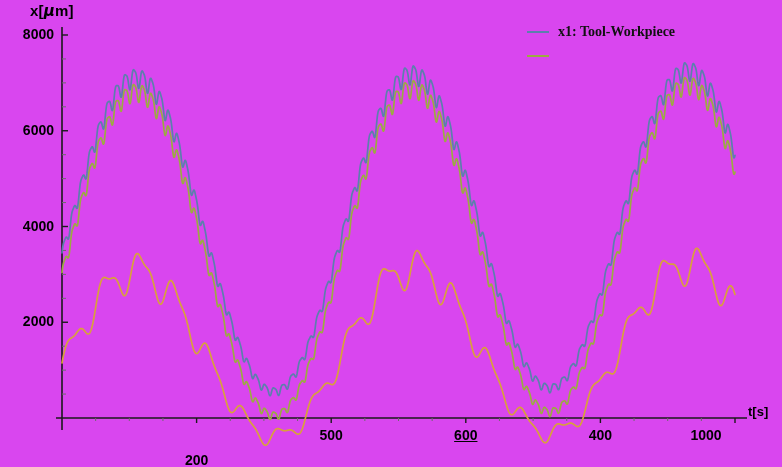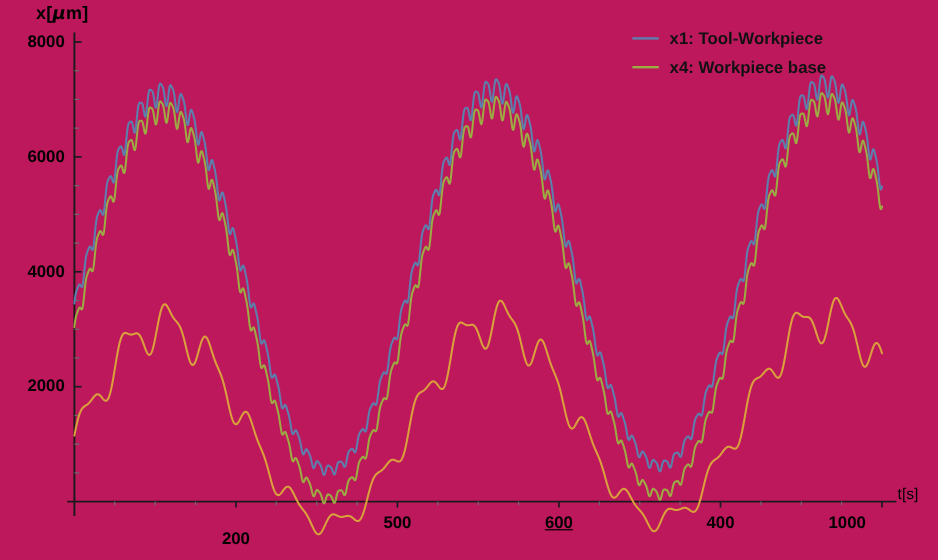--- a/index.html
+++ b/index.html
@@ -1,35 +1,35 @@
 <!DOCTYPE html>
 <html><head>
 <meta charset="utf-8">
 <style>
   html,body{margin:0;padding:0;background:#ffffff;}
   body{width:782px;height:467px;overflow:hidden;
        font-family:"Liberation Sans","DejaVu Sans",sans-serif;}
-  #root{position:relative;width:782px;height:467px;background:#be185d;}
+  #root{position:relative;width:782px;height:467px;background:#d946ef;}
 
   .ylabel{position:absolute;left:30px;top:2px;font-size:15px;font-weight:bold;color:#000;
           letter-spacing:.2px;white-space:nowrap;}
   .ylabel .mu{font-family:"DejaVu Sans",sans-serif;font-style:italic;}
-  .xlabel{position:absolute;left:748px;top:404px;font-size:13px;font-weight:normal;color:#000;white-space:nowrap;}
+  .xlabel{position:absolute;left:748px;top:404px;font-size:13px;font-weight:bold;color:#000;white-space:nowrap;}
 
   .ytick-label{position:absolute;font-size:14px;font-weight:bold;color:#000;
                text-align:right;width:56px;white-space:nowrap;}
   .xtick-label{position:absolute;font-size:14px;font-weight:bold;color:#000;
                text-align:center;width:60px;white-space:nowrap;}
 
   #plot{position:absolute;left:0;top:0;width:782px;height:467px;}
 
   .legend{position:absolute;left:527px;top:20px;}
   .legend-row{display:flex;align-items:center;height:24px;}
   .legend-swatch{width:22px;height:0;border-top:2px solid #000;margin-right:9px;flex:0 0 auto;}
-  .legend-text{font-size:14px;font-weight:bold;color:#111;white-space:nowrap;}
+  .legend-text{font-size:14px;font-weight:bold;color:#111;white-space:nowrap;font-family:Liberation Serif, serif;}
 </style>
 </head>
 <body>
 
 <div id="root">
 
   <div class="ylabel">
     <span>x[<span class="mu">μ</span>m]</span>
   </div>
 
@@ -79,31 +79,30 @@
       <path d="M62.00 252.83 L62.28 250.40 L62.56 248.25 L62.84 246.44 L63.12 244.95 L63.40 243.74 L63.68 242.76 L63.96 241.93 L64.24 241.18 L64.52 240.45 L64.80 239.73 L65.08 239.02 L65.36 238.34 L65.65 237.75 L65.93 237.30 L66.21 237.06 L66.49 237.04 L66.77 237.25 L67.05 237.65 L67.33 238.16 L67.61 238.66 L67.89 239.04 L68.17 239.15 L68.45 238.88 L68.73 238.13 L69.01 236.86 L69.29 235.08 L69.57 232.83 L69.85 230.24 L70.13 227.42 L70.41 224.53 L70.69 221.73 L70.97 219.13 L71.25 216.83 L71.53 214.88 L71.81 213.29 L72.09 212.01 L72.38 211.00 L72.66 210.16 L72.94 209.42 L73.22 208.73 L73.50 208.04 L73.78 207.35 L74.06 206.70 L74.34 206.13 L74.62 205.71 L74.90 205.49 L75.18 205.51 L75.46 205.79 L75.74 206.28 L76.02 206.90 L76.30 207.55 L76.58 208.09 L76.86 208.38 L77.14 208.28 L77.42 207.68 L77.70 206.53 L77.98 204.83 L78.26 202.61 L78.54 200.00 L78.83 197.12 L79.11 194.13 L79.39 191.20 L79.67 188.47 L79.95 186.05 L80.23 183.99 L80.51 182.33 L80.79 181.01 L81.07 179.99 L81.35 179.18 L81.63 178.49 L81.91 177.86 L82.19 177.24 L82.47 176.63 L82.75 176.04 L83.03 175.53 L83.31 175.17 L83.59 175.01 L83.87 175.10 L84.15 175.47 L84.43 176.07 L84.71 176.85 L84.99 177.67 L85.27 178.41 L85.56 178.91 L85.84 179.02 L86.12 178.62 L86.40 177.65 L86.68 176.08 L86.96 173.95 L87.24 171.37 L87.52 168.48 L87.80 165.45 L88.08 162.44 L88.36 159.62 L88.64 157.11 L88.92 154.99 L89.20 153.28 L89.48 151.95 L89.76 150.96 L90.04 150.20 L90.32 149.60 L90.60 149.06 L90.88 148.55 L91.16 148.04 L91.44 147.56 L91.72 147.14 L92.00 146.87 L92.28 146.80 L92.57 146.99 L92.85 147.47 L93.13 148.21 L93.41 149.15 L93.69 150.18 L93.97 151.14 L94.25 151.88 L94.53 152.24 L94.81 152.08 L95.09 151.33 L95.37 149.95 L95.65 147.97 L95.93 145.49 L96.21 142.64 L96.49 139.62 L96.77 136.59 L97.05 133.72 L97.33 131.17 L97.61 129.00 L97.89 127.28 L98.17 125.97 L98.45 125.02 L98.73 124.35 L99.02 123.85 L99.30 123.45 L99.58 123.07 L99.86 122.71 L100.14 122.35 L100.42 122.06 L100.70 121.91 L100.98 121.95 L101.26 122.27 L101.54 122.88 L101.82 123.77 L102.10 124.89 L102.38 126.12 L102.66 127.33 L102.94 128.33 L103.22 128.96 L103.50 129.09 L103.78 128.60 L104.06 127.45 L104.34 125.67 L104.62 123.35 L104.90 120.61 L105.18 117.65 L105.46 114.64 L105.75 111.78 L106.03 109.22 L106.31 107.05 L106.59 105.34 L106.87 104.07 L107.15 103.20 L107.43 102.63 L107.71 102.26 L107.99 102.01 L108.27 101.80 L108.55 101.60 L108.83 101.41 L109.11 101.27 L109.39 101.25 L109.67 101.44 L109.95 101.89 L110.23 102.64 L110.51 103.70 L110.79 105.00 L111.07 106.45 L111.35 107.90 L111.63 109.17 L111.91 110.10 L112.19 110.53 L112.47 110.33 L112.76 109.47 L113.04 107.93 L113.32 105.81 L113.60 103.24 L113.88 100.39 L114.16 97.47 L114.44 94.66 L114.72 92.13 L115.00 90.00 L115.28 88.33 L115.56 87.12 L115.84 86.34 L116.12 85.89 L116.40 85.67 L116.68 85.58 L116.96 85.56 L117.24 85.54 L117.52 85.53 L117.80 85.57 L118.08 85.71 L118.36 86.05 L118.64 86.64 L118.92 87.55 L119.21 88.76 L119.49 90.25 L119.77 91.91 L120.05 93.60 L120.33 95.15 L120.61 96.38 L120.89 97.12 L121.17 97.24 L121.45 96.69 L121.73 95.44 L122.01 93.57 L122.29 91.21 L122.57 88.54 L122.85 85.74 L123.13 83.03 L123.41 80.57 L123.69 78.50 L123.97 76.90 L124.25 75.78 L124.53 75.09 L124.81 74.77 L125.09 74.71 L125.37 74.80 L125.65 74.97 L125.94 75.15 L126.22 75.34 L126.50 75.56 L126.78 75.88 L127.06 76.38 L127.34 77.12 L127.62 78.18 L127.90 79.55 L128.18 81.21 L128.46 83.07 L128.74 84.99 L129.02 86.80 L129.30 88.32 L129.58 89.38 L129.86 89.83 L130.14 89.60 L130.42 88.67 L130.70 87.10 L130.98 84.99 L131.26 82.53 L131.54 79.91 L131.82 77.34 L132.10 74.99 L132.38 73.02 L132.66 71.50 L132.95 70.47 L133.23 69.90 L133.51 69.72 L133.79 69.82 L134.07 70.09 L134.35 70.45 L134.63 70.83 L134.91 71.22 L135.19 71.64 L135.47 72.14 L135.75 72.80 L136.03 73.69 L136.31 74.89 L136.59 76.41 L136.87 78.23 L137.15 80.26 L137.43 82.39 L137.71 84.44 L137.99 86.24 L138.27 87.60 L138.55 88.38 L138.83 88.49 L139.11 87.90 L139.40 86.64 L139.68 84.82 L139.96 82.61 L140.24 80.21 L140.52 77.81 L140.80 75.60 L141.08 73.75 L141.36 72.34 L141.64 71.42 L141.92 70.97 L142.20 70.92 L142.48 71.17 L142.76 71.62 L143.04 72.17 L143.32 72.75 L143.60 73.34 L143.88 73.95 L144.16 74.63 L144.44 75.45 L144.72 76.49 L145.00 77.81 L145.28 79.46 L145.56 81.41 L145.84 83.59 L146.13 85.90 L146.41 88.16 L146.69 90.21 L146.97 91.85 L147.25 92.95 L147.53 93.39 L147.81 93.13 L148.09 92.21 L148.37 90.70 L148.65 88.77 L148.93 86.61 L149.21 84.42 L149.49 82.38 L149.77 80.67 L150.05 79.39 L150.33 78.58 L150.61 78.25 L150.89 78.32 L151.17 78.72 L151.45 79.33 L151.73 80.06 L152.01 80.83 L152.29 81.61 L152.57 82.40 L152.86 83.24 L153.14 84.21 L153.42 85.38 L153.70 86.82 L153.98 88.57 L154.26 90.63 L154.54 92.93 L154.82 95.38 L155.10 97.81 L155.38 100.07 L155.66 101.96 L155.94 103.35 L156.22 104.10 L156.50 104.18 L156.78 103.58 L157.06 102.40 L157.34 100.77 L157.62 98.88 L157.90 96.91 L158.18 95.07 L158.46 93.51 L158.74 92.36 L159.02 91.67 L159.30 91.44 L159.58 91.64 L159.87 92.16 L160.15 92.91 L160.43 93.80 L160.71 94.74 L160.99 95.69 L161.27 96.64 L161.55 97.64 L161.83 98.74 L162.11 100.02 L162.39 101.56 L162.67 103.39 L162.95 105.52 L163.23 107.90 L163.51 110.44 L163.79 113.01 L164.07 115.43 L164.35 117.54 L164.63 119.17 L164.91 120.21 L165.19 120.60 L165.47 120.33 L165.75 119.46 L166.03 118.14 L166.31 116.52 L166.60 114.79 L166.88 113.15 L167.16 111.76 L167.44 110.74 L167.72 110.16 L168.00 110.04 L168.28 110.33 L168.56 110.97 L168.84 111.84 L169.12 112.86 L169.40 113.94 L169.68 115.03 L169.96 116.13 L170.24 117.25 L170.52 118.47 L170.80 119.84 L171.08 121.44 L171.36 123.32 L171.64 125.48 L171.92 127.91 L172.20 130.51 L172.48 133.15 L172.76 135.69 L173.05 137.96 L173.33 139.80 L173.61 141.08 L173.89 141.75 L174.17 141.78 L174.45 141.22 L174.73 140.20 L175.01 138.85 L175.29 137.37 L175.57 135.93 L175.85 134.71 L176.13 133.82 L176.41 133.35 L176.69 133.31 L176.97 133.69 L177.25 134.40 L177.53 135.36 L177.81 136.48 L178.09 137.66 L178.37 138.87 L178.65 140.08 L178.93 141.31 L179.21 142.61 L179.49 144.04 L179.77 145.68 L180.06 147.57 L180.34 149.74 L180.62 152.16 L180.90 154.77 L181.18 157.45 L181.46 160.05 L181.74 162.42 L182.02 164.42 L182.30 165.90 L182.58 166.81 L182.86 167.10 L183.14 166.83 L183.42 166.08 L183.70 165.00 L183.98 163.75 L184.26 162.52 L184.54 161.46 L184.82 160.69 L185.10 160.31 L185.38 160.34 L185.66 160.77 L185.94 161.53 L186.22 162.55 L186.50 163.73 L186.79 164.99 L187.07 166.28 L187.35 167.56 L187.63 168.86 L187.91 170.21 L188.19 171.68 L188.47 173.32 L188.75 175.20 L189.03 177.33 L189.31 179.71 L189.59 182.28 L189.87 184.93 L190.15 187.55 L190.43 189.97 L190.71 192.06 L190.99 193.70 L191.27 194.79 L191.55 195.31 L191.83 195.29 L192.11 194.79 L192.39 193.95 L192.67 192.92 L192.95 191.87 L193.24 190.96 L193.52 190.30 L193.80 190.00 L194.08 190.07 L194.36 190.53 L194.64 191.31 L194.92 192.35 L195.20 193.55 L195.48 194.85 L195.76 196.17 L196.04 197.50 L196.32 198.83 L196.60 200.20 L196.88 201.66 L197.16 203.28 L197.44 205.10 L197.72 207.17 L198.00 209.46 L198.28 211.95 L198.56 214.53 L198.84 217.10 L199.12 219.52 L199.40 221.66 L199.68 223.38 L199.97 224.61 L200.25 225.31 L200.53 225.49 L200.81 225.20 L201.09 224.58 L201.37 223.74 L201.65 222.85 L201.93 222.06 L202.21 221.50 L202.49 221.24 L202.77 221.34 L203.05 221.79 L203.33 222.56 L203.61 223.58 L203.89 224.77 L204.17 226.06 L204.45 227.38 L204.73 228.71 L205.01 230.03 L205.29 231.38 L205.57 232.81 L205.85 234.37 L206.13 236.11 L206.41 238.06 L206.69 240.24 L206.98 242.60 L207.26 245.07 L207.54 247.55 L207.82 249.92 L208.10 252.04 L208.38 253.80 L208.66 255.11 L208.94 255.93 L209.22 256.26 L209.50 256.14 L209.78 255.69 L210.06 255.01 L210.34 254.26 L210.62 253.56 L210.90 253.06 L211.18 252.82 L211.46 252.91 L211.74 253.33 L212.02 254.06 L212.30 255.02 L212.58 256.16 L212.86 257.40 L213.14 258.68 L213.43 259.96 L213.71 261.25 L213.99 262.54 L214.27 263.90 L214.55 265.36 L214.83 266.99 L215.11 268.81 L215.39 270.83 L215.67 273.03 L215.95 275.34 L216.23 277.69 L216.51 279.95 L216.79 282.00 L217.07 283.74 L217.35 285.08 L217.63 285.97 L217.91 286.40 L218.19 286.41 L218.47 286.08 L218.75 285.52 L219.03 284.86 L219.31 284.23 L219.59 283.76 L219.87 283.51 L220.16 283.56 L220.44 283.92 L220.72 284.56 L221.00 285.44 L221.28 286.49 L221.56 287.64 L221.84 288.84 L222.12 290.04 L222.40 291.24 L222.68 292.45 L222.96 293.70 L223.24 295.05 L223.52 296.52 L223.80 298.18 L224.08 300.01 L224.36 302.02 L224.64 304.15 L224.92 306.32 L225.20 308.43 L225.48 310.38 L225.76 312.05 L226.04 313.37 L226.32 314.27 L226.60 314.75 L226.88 314.83 L227.17 314.58 L227.45 314.09 L227.73 313.48 L228.01 312.88 L228.29 312.40 L228.57 312.12 L228.85 312.10 L229.13 312.36 L229.41 312.88 L229.69 313.64 L229.97 314.56 L230.25 315.59 L230.53 316.67 L230.81 317.76 L231.09 318.85 L231.37 319.93 L231.65 321.05 L231.93 322.24 L232.21 323.55 L232.49 325.01 L232.77 326.64 L233.05 328.43 L233.33 330.35 L233.62 332.31 L233.90 334.25 L234.18 336.05 L234.46 337.61 L234.74 338.86 L235.02 339.73 L235.30 340.21 L235.58 340.30 L235.86 340.08 L236.14 339.62 L236.42 339.02 L236.70 338.41 L236.98 337.88 L237.26 337.52 L237.54 337.40 L237.82 337.53 L238.10 337.91 L238.38 338.51 L238.66 339.28 L238.94 340.15 L239.22 341.08 L239.50 342.03 L239.78 342.97 L240.06 343.91 L240.34 344.86 L240.63 345.88 L240.91 346.99 L241.19 348.25 L241.47 349.65 L241.75 351.21 L242.03 352.89 L242.31 354.63 L242.59 356.36 L242.87 357.98 L243.15 359.41 L243.43 360.55 L243.71 361.35 L243.99 361.78 L244.27 361.85 L244.55 361.61 L244.83 361.12 L245.11 360.49 L245.39 359.82 L245.67 359.21 L245.95 358.74 L246.23 358.48 L246.51 358.46 L246.79 358.67 L247.08 359.08 L247.36 359.67 L247.64 360.36 L247.92 361.12 L248.20 361.89 L248.48 362.66 L248.76 363.42 L249.04 364.20 L249.32 365.02 L249.60 365.93 L249.88 366.96 L250.16 368.13 L250.44 369.44 L250.72 370.88 L251.00 372.39 L251.28 373.90 L251.56 375.32 L251.84 376.58 L252.12 377.59 L252.40 378.28 L252.68 378.63 L252.96 378.63 L253.24 378.33 L253.52 377.78 L253.80 377.07 L254.09 376.31 L254.37 375.57 L254.65 374.96 L254.93 374.53 L255.21 374.32 L255.49 374.33 L255.77 374.55 L256.05 374.93 L256.33 375.42 L256.61 375.98 L256.89 376.56 L257.17 377.14 L257.45 377.71 L257.73 378.29 L258.01 378.91 L258.29 379.60 L258.57 380.39 L258.85 381.32 L259.13 382.39 L259.41 383.58 L259.69 384.85 L259.97 386.14 L260.25 387.37 L260.53 388.45 L260.82 389.30 L261.10 389.87 L261.38 390.10 L261.66 390.01 L261.94 389.61 L262.22 388.96 L262.50 388.14 L262.78 387.23 L263.06 386.35 L263.34 385.56 L263.62 384.93 L263.90 384.51 L264.18 384.30 L264.46 384.29 L264.74 384.45 L265.02 384.73 L265.30 385.08 L265.58 385.46 L265.86 385.84 L266.14 386.21 L266.42 386.59 L266.70 386.99 L266.98 387.46 L267.26 388.02 L267.55 388.71 L267.83 389.54 L268.11 390.49 L268.39 391.53 L268.67 392.60 L268.95 393.63 L269.23 394.53 L269.51 395.22 L269.79 395.65 L270.07 395.76 L270.35 395.55 L270.63 395.02 L270.91 394.24 L271.19 393.27 L271.47 392.20 L271.75 391.13 L272.03 390.13 L272.31 389.28 L272.59 388.63 L272.87 388.18 L273.15 387.94 L273.43 387.87 L273.71 387.92 L274.00 388.06 L274.28 388.23 L274.56 388.41 L274.84 388.58 L275.12 388.75 L275.40 388.94 L275.68 389.19 L275.96 389.52 L276.24 389.98 L276.52 390.58 L276.80 391.30 L277.08 392.12 L277.36 392.99 L277.64 393.83 L277.92 394.57 L278.20 395.11 L278.48 395.40 L278.76 395.38 L279.04 395.03 L279.32 394.37 L279.60 393.43 L279.88 392.29 L280.16 391.03 L280.44 389.74 L280.73 388.52 L281.01 387.43 L281.29 386.52 L281.57 385.83 L281.85 385.34 L282.13 385.04 L282.41 384.87 L282.69 384.79 L282.97 384.76 L283.25 384.74 L283.53 384.71 L283.81 384.68 L284.09 384.67 L284.37 384.70 L284.65 384.83 L284.93 385.07 L285.21 385.45 L285.49 385.96 L285.77 386.59 L286.05 387.28 L286.33 387.95 L286.61 388.54 L286.89 388.95 L287.17 389.11 L287.46 388.97 L287.74 388.49 L288.02 387.68 L288.30 386.58 L288.58 385.25 L288.86 383.78 L289.14 382.27 L289.42 380.80 L289.70 379.45 L289.98 378.29 L290.26 377.34 L290.54 376.61 L290.82 376.07 L291.10 375.68 L291.38 375.40 L291.66 375.17 L291.94 374.96 L292.22 374.75 L292.50 374.53 L292.78 374.33 L293.06 374.17 L293.34 374.10 L293.62 374.14 L293.90 374.33 L294.18 374.66 L294.47 375.12 L294.75 375.65 L295.03 376.20 L295.31 376.67 L295.59 376.97 L295.87 377.03 L296.15 376.77 L296.43 376.18 L296.71 375.23 L296.99 373.97 L297.27 372.45 L297.55 370.77 L297.83 369.02 L298.11 367.29 L298.39 365.68 L298.67 364.26 L298.95 363.05 L299.23 362.07 L299.51 361.30 L299.79 360.71 L300.07 360.24 L300.35 359.83 L300.63 359.45 L300.91 359.08 L301.20 358.70 L301.48 358.33 L301.76 358.00 L302.04 357.75 L302.32 357.62 L302.60 357.64 L302.88 357.82 L303.16 358.14 L303.44 358.56 L303.72 359.00 L304.00 359.38 L304.28 359.61 L304.56 359.60 L304.84 359.27 L305.12 358.58 L305.40 357.51 L305.68 356.10 L305.96 354.41 L306.24 352.52 L306.52 350.53 L306.80 348.55 L307.08 346.67 L307.36 344.98 L307.64 343.52 L307.93 342.31 L308.21 341.33 L308.49 340.54 L308.77 339.89 L309.05 339.33 L309.33 338.81 L309.61 338.30 L309.89 337.78 L310.17 337.27 L310.45 336.80 L310.73 336.40 L311.01 336.13 L311.29 336.02 L311.57 336.08 L311.85 336.29 L312.13 336.63 L312.41 337.01 L312.69 337.35 L312.97 337.54 L313.25 337.50 L313.53 337.13 L313.81 336.37 L314.09 335.22 L314.38 333.69 L314.66 331.84 L314.94 329.75 L315.22 327.53 L315.50 325.31 L315.78 323.18 L316.06 321.23 L316.34 319.53 L316.62 318.09 L316.90 316.91 L317.18 315.95 L317.46 315.16 L317.74 314.47 L318.02 313.84 L318.30 313.22 L318.58 312.59 L318.86 311.97 L319.14 311.39 L319.42 310.88 L319.70 310.50 L319.98 310.29 L320.26 310.26 L320.54 310.41 L320.82 310.70 L321.11 311.06 L321.39 311.40 L321.67 311.60 L321.95 311.57 L322.23 311.20 L322.51 310.43 L322.79 309.23 L323.07 307.61 L323.35 305.63 L323.63 303.37 L323.91 300.95 L324.19 298.50 L324.47 296.13 L324.75 293.95 L325.03 292.02 L325.31 290.37 L325.59 289.01 L325.87 287.91 L326.15 286.99 L326.43 286.21 L326.71 285.49 L326.99 284.80 L327.27 284.11 L327.55 283.42 L327.84 282.76 L328.12 282.18 L328.40 281.72 L328.68 281.44 L328.96 281.36 L329.24 281.48 L329.52 281.77 L329.80 282.15 L330.08 282.53 L330.36 282.79 L330.64 282.81 L330.92 282.49 L331.20 281.75 L331.48 280.55 L331.76 278.89 L332.04 276.82 L332.32 274.43 L332.60 271.84 L332.88 269.19 L333.16 266.61 L333.44 264.21 L333.72 262.07 L334.00 260.24 L334.28 258.73 L334.56 257.49 L334.85 256.49 L335.13 255.64 L335.41 254.88 L335.69 254.15 L335.97 253.43 L336.25 252.71 L336.53 252.02 L336.81 251.40 L337.09 250.91 L337.37 250.60 L337.65 250.50 L337.93 250.63 L338.21 250.94 L338.49 251.38 L338.77 251.84 L339.05 252.20 L339.33 252.33 L339.61 252.12 L339.89 251.46 L340.17 250.30 L340.45 248.65 L340.73 246.54 L341.01 244.06 L341.29 241.34 L341.58 238.53 L341.86 235.77 L342.14 233.18 L342.42 230.86 L342.70 228.88 L342.98 227.23 L343.26 225.91 L343.54 224.84 L343.82 223.96 L344.10 223.19 L344.38 222.47 L344.66 221.76 L344.94 221.05 L345.22 220.36 L345.50 219.74 L345.78 219.25 L346.06 218.95 L346.34 218.87 L346.62 219.03 L346.90 219.41 L347.18 219.95 L347.46 220.53 L347.74 221.03 L348.02 221.31 L348.31 221.24 L348.59 220.71 L348.87 219.66 L349.15 218.06 L349.43 215.97 L349.71 213.46 L349.99 210.66 L350.27 207.73 L350.55 204.83 L350.83 202.09 L351.11 199.62 L351.39 197.51 L351.67 195.77 L351.95 194.37 L352.23 193.27 L352.51 192.39 L352.79 191.65 L353.07 190.97 L353.35 190.31 L353.63 189.65 L353.91 189.01 L354.19 188.43 L354.47 187.98 L354.75 187.71 L355.04 187.69 L355.32 187.92 L355.60 188.40 L355.88 189.05 L356.16 189.78 L356.44 190.46 L356.72 190.93 L357.00 191.05 L357.28 190.71 L357.56 189.81 L357.84 188.34 L358.12 186.31 L358.40 183.82 L358.68 181.00 L358.96 178.01 L359.24 175.00 L359.52 172.15 L359.80 169.58 L360.08 167.37 L360.36 165.56 L360.64 164.13 L360.92 163.03 L361.20 162.18 L361.49 161.49 L361.77 160.89 L362.05 160.31 L362.33 159.74 L362.61 159.19 L362.89 158.69 L363.17 158.31 L363.45 158.12 L363.73 158.17 L364.01 158.50 L364.29 159.10 L364.57 159.90 L364.85 160.81 L365.13 161.68 L365.41 162.38 L365.69 162.73 L365.97 162.61 L366.25 161.92 L366.53 160.62 L366.81 158.72 L367.09 156.31 L367.37 153.52 L367.65 150.52 L367.93 147.47 L368.22 144.55 L368.50 141.91 L368.78 139.64 L369.06 137.79 L369.34 136.35 L369.62 135.27 L369.90 134.48 L370.18 133.88 L370.46 133.39 L370.74 132.94 L371.02 132.49 L371.30 132.05 L371.58 131.66 L371.86 131.39 L372.14 131.30 L372.42 131.46 L372.70 131.91 L372.98 132.64 L373.26 133.60 L373.54 134.71 L373.82 135.81 L374.10 136.75 L374.38 137.37 L374.66 137.51 L374.94 137.07 L375.23 135.99 L375.51 134.27 L375.79 132.00 L376.07 129.31 L376.35 126.34 L376.63 123.30 L376.91 120.37 L377.19 117.70 L377.47 115.40 L377.75 113.54 L378.03 112.12 L378.31 111.10 L378.59 110.39 L378.87 109.90 L379.15 109.54 L379.43 109.24 L379.71 108.94 L379.99 108.65 L380.27 108.41 L380.55 108.26 L380.83 108.30 L381.11 108.59 L381.39 109.17 L381.68 110.05 L381.96 111.19 L382.24 112.50 L382.52 113.84 L382.80 115.04 L383.08 115.94 L383.36 116.37 L383.64 116.21 L383.92 115.40 L384.20 113.92 L384.48 111.84 L384.76 109.29 L385.04 106.43 L385.32 103.45 L385.60 100.55 L385.88 97.90 L386.16 95.61 L386.44 93.77 L386.72 92.39 L387.00 91.44 L387.28 90.84 L387.56 90.48 L387.84 90.28 L388.12 90.14 L388.40 90.02 L388.69 89.90 L388.97 89.82 L389.25 89.84 L389.53 90.02 L389.81 90.45 L390.09 91.17 L390.37 92.21 L390.65 93.53 L390.93 95.04 L391.21 96.62 L391.49 98.09 L391.77 99.28 L392.05 100.01 L392.33 100.17 L392.61 99.65 L392.89 98.45 L393.17 96.61 L393.45 94.26 L393.73 91.56 L394.01 88.70 L394.29 85.87 L394.57 83.27 L394.85 81.04 L395.13 79.25 L395.42 77.93 L395.70 77.07 L395.98 76.58 L396.26 76.37 L396.54 76.33 L396.82 76.38 L397.10 76.45 L397.38 76.53 L397.66 76.63 L397.94 76.82 L398.22 77.16 L398.50 77.74 L398.78 78.62 L399.06 79.81 L399.34 81.30 L399.62 83.01 L399.90 84.81 L400.18 86.54 L400.46 88.02 L400.74 89.07 L401.02 89.55 L401.30 89.35 L401.58 88.46 L401.87 86.91 L402.15 84.80 L402.43 82.30 L402.71 79.60 L402.99 76.91 L403.27 74.41 L403.55 72.25 L403.83 70.54 L404.11 69.31 L404.39 68.55 L404.67 68.18 L404.95 68.12 L405.23 68.26 L405.51 68.50 L405.79 68.77 L406.07 69.05 L406.35 69.35 L406.63 69.71 L406.91 70.22 L407.19 70.96 L407.47 71.98 L407.75 73.32 L408.03 74.97 L408.31 76.86 L408.60 78.88 L408.88 80.85 L409.16 82.60 L409.44 83.96 L409.72 84.76 L410.00 84.90 L410.28 84.34 L410.56 83.10 L410.84 81.28 L411.12 79.03 L411.40 76.53 L411.68 74.00 L411.96 71.64 L412.24 69.59 L412.52 67.98 L412.80 66.85 L413.08 66.20 L413.36 65.96 L413.64 66.05 L413.92 66.36 L414.20 66.79 L414.48 67.26 L414.76 67.74 L415.04 68.24 L415.32 68.79 L415.61 69.47 L415.89 70.35 L416.17 71.52 L416.45 73.00 L416.73 74.79 L417.01 76.84 L417.29 79.04 L417.57 81.23 L417.85 83.23 L418.13 84.88 L418.41 86.00 L418.69 86.47 L418.97 86.25 L419.25 85.34 L419.53 83.83 L419.81 81.85 L420.09 79.60 L420.37 77.27 L420.65 75.07 L420.93 73.16 L421.21 71.67 L421.49 70.65 L421.77 70.11 L422.06 70.00 L422.34 70.24 L422.62 70.71 L422.90 71.32 L423.18 71.99 L423.46 72.67 L423.74 73.35 L424.02 74.08 L424.30 74.92 L424.58 75.95 L424.86 77.24 L425.14 78.84 L425.42 80.75 L425.70 82.93 L425.98 85.28 L426.26 87.65 L426.54 89.88 L426.82 91.78 L427.10 93.20 L427.38 93.99 L427.66 94.10 L427.94 93.53 L428.22 92.34 L428.50 90.66 L428.79 88.68 L429.07 86.58 L429.35 84.57 L429.63 82.82 L429.91 81.46 L430.19 80.56 L430.47 80.13 L430.75 80.15 L431.03 80.51 L431.31 81.14 L431.59 81.91 L431.87 82.75 L432.15 83.61 L432.43 84.48 L432.71 85.37 L432.99 86.36 L433.27 87.52 L433.55 88.92 L433.83 90.61 L434.11 92.62 L434.39 94.89 L434.67 97.36 L434.95 99.87 L435.23 102.28 L435.52 104.40 L435.80 106.07 L436.08 107.16 L436.36 107.59 L436.64 107.35 L436.92 106.49 L437.20 105.12 L437.48 103.42 L437.76 101.57 L438.04 99.76 L438.32 98.19 L438.60 96.96 L438.88 96.18 L439.16 95.87 L439.44 95.99 L439.72 96.47 L440.00 97.22 L440.28 98.14 L440.56 99.14 L440.84 100.16 L441.12 101.18 L441.40 102.22 L441.68 103.34 L441.96 104.60 L442.24 106.09 L442.53 107.86 L442.81 109.92 L443.09 112.25 L443.37 114.79 L443.65 117.40 L443.93 119.94 L444.21 122.24 L444.49 124.13 L444.77 125.48 L445.05 126.20 L445.33 126.26 L445.61 125.72 L445.89 124.66 L446.17 123.24 L446.45 121.64 L446.73 120.06 L447.01 118.66 L447.29 117.58 L447.57 116.92 L447.85 116.70 L448.13 116.91 L448.41 117.49 L448.69 118.34 L448.97 119.37 L449.26 120.49 L449.54 121.64 L449.82 122.79 L450.10 123.96 L450.38 125.18 L450.66 126.53 L450.94 128.08 L451.22 129.88 L451.50 131.97 L451.78 134.33 L452.06 136.89 L452.34 139.55 L452.62 142.17 L452.90 144.59 L453.18 146.65 L453.46 148.21 L453.74 149.18 L454.02 149.53 L454.30 149.27 L454.58 148.51 L454.86 147.37 L455.14 146.03 L455.42 144.66 L455.70 143.43 L455.99 142.50 L456.27 141.94 L456.55 141.81 L456.83 142.09 L457.11 142.73 L457.39 143.66 L457.67 144.77 L457.95 145.98 L458.23 147.22 L458.51 148.47 L458.79 149.73 L459.07 151.03 L459.35 152.43 L459.63 154.01 L459.91 155.82 L460.19 157.90 L460.47 160.24 L460.75 162.78 L461.03 165.44 L461.31 168.09 L461.59 170.58 L461.87 172.75 L462.15 174.47 L462.44 175.65 L462.72 176.23 L463.00 176.24 L463.28 175.75 L463.56 174.87 L463.84 173.76 L464.12 172.60 L464.40 171.55 L464.68 170.74 L464.96 170.27 L465.24 170.20 L465.52 170.53 L465.80 171.22 L466.08 172.18 L466.36 173.33 L466.64 174.60 L466.92 175.90 L467.20 177.21 L467.48 178.52 L467.76 179.86 L468.04 181.29 L468.32 182.87 L468.60 184.66 L468.88 186.69 L469.16 188.96 L469.45 191.44 L469.73 194.06 L470.01 196.68 L470.29 199.18 L470.57 201.41 L470.85 203.24 L471.13 204.57 L471.41 205.35 L471.69 205.58 L471.97 205.32 L472.25 204.67 L472.53 203.78 L472.81 202.80 L473.09 201.90 L473.37 201.20 L473.65 200.81 L473.93 200.78 L474.21 201.13 L474.49 201.82 L474.77 202.79 L475.05 203.95 L475.33 205.22 L475.61 206.54 L475.89 207.88 L476.18 209.21 L476.46 210.56 L476.74 211.97 L477.02 213.52 L477.30 215.24 L477.58 217.19 L477.86 219.37 L478.14 221.75 L478.42 224.26 L478.70 226.81 L478.98 229.27 L479.26 231.50 L479.54 233.38 L479.82 234.81 L480.10 235.73 L480.38 236.13 L480.66 236.06 L480.94 235.61 L481.22 234.90 L481.50 234.09 L481.78 233.31 L482.06 232.70 L482.34 232.36 L482.63 232.35 L482.91 232.68 L483.19 233.35 L483.47 234.28 L483.75 235.41 L484.03 236.65 L484.31 237.95 L484.59 239.27 L484.87 240.57 L485.15 241.90 L485.43 243.27 L485.71 244.74 L485.99 246.38 L486.27 248.21 L486.55 250.25 L486.83 252.49 L487.11 254.87 L487.39 257.30 L487.67 259.66 L487.95 261.84 L488.23 263.72 L488.51 265.19 L488.79 266.19 L489.07 266.72 L489.36 266.79 L489.64 266.49 L489.92 265.93 L490.20 265.24 L490.48 264.55 L490.76 264.00 L491.04 263.68 L491.32 263.66 L491.60 263.96 L491.88 264.56 L492.16 265.42 L492.44 266.48 L492.72 267.66 L493.00 268.90 L493.28 270.15 L493.56 271.40 L493.84 272.65 L494.12 273.94 L494.40 275.32 L494.68 276.83 L494.96 278.51 L495.24 280.39 L495.52 282.46 L495.80 284.66 L496.09 286.93 L496.37 289.16 L496.65 291.24 L496.93 293.06 L497.21 294.52 L497.49 295.56 L497.77 296.15 L498.05 296.32 L498.33 296.12 L498.61 295.66 L498.89 295.05 L499.17 294.42 L499.45 293.89 L499.73 293.56 L500.01 293.50 L500.29 293.72 L500.57 294.23 L500.85 294.99 L501.13 295.94 L501.41 297.02 L501.69 298.15 L501.97 299.31 L502.25 300.46 L502.53 301.61 L502.81 302.79 L503.10 304.04 L503.38 305.40 L503.66 306.91 L503.94 308.60 L504.22 310.46 L504.50 312.46 L504.78 314.54 L505.06 316.60 L505.34 318.54 L505.62 320.25 L505.90 321.65 L506.18 322.67 L506.46 323.28 L506.74 323.49 L507.02 323.35 L507.30 322.94 L507.58 322.37 L507.86 321.76 L508.14 321.22 L508.42 320.84 L508.70 320.70 L508.98 320.82 L509.26 321.21 L509.55 321.83 L509.83 322.64 L510.11 323.57 L510.39 324.58 L510.67 325.60 L510.95 326.63 L511.23 327.65 L511.51 328.68 L511.79 329.77 L512.07 330.95 L512.35 332.27 L512.63 333.75 L512.91 335.39 L513.19 337.16 L513.47 339.02 L513.75 340.88 L514.03 342.65 L514.31 344.23 L514.59 345.53 L514.87 346.48 L515.15 347.06 L515.43 347.27 L515.71 347.13 L515.99 346.73 L516.28 346.15 L516.56 345.51 L516.84 344.92 L517.12 344.46 L517.40 344.20 L517.68 344.19 L517.96 344.42 L518.24 344.88 L518.52 345.52 L518.80 346.29 L519.08 347.13 L519.36 347.99 L519.64 348.86 L519.92 349.72 L520.20 350.59 L520.48 351.50 L520.76 352.48 L521.04 353.59 L521.32 354.84 L521.60 356.24 L521.88 357.78 L522.16 359.40 L522.44 361.04 L522.72 362.62 L523.01 364.03 L523.29 365.20 L523.57 366.06 L523.85 366.57 L524.13 366.72 L524.41 366.54 L524.69 366.10 L524.97 365.48 L525.25 364.77 L525.53 364.08 L525.81 363.51 L526.09 363.11 L526.37 362.92 L526.65 362.98 L526.93 363.24 L527.21 363.69 L527.49 364.27 L527.77 364.92 L528.05 365.60 L528.33 366.29 L528.61 366.96 L528.89 367.65 L529.17 368.36 L529.45 369.14 L529.73 370.02 L530.02 371.04 L530.30 372.19 L530.58 373.48 L530.86 374.87 L531.14 376.28 L531.42 377.65 L531.70 378.88 L531.98 379.90 L532.26 380.63 L532.54 381.04 L532.82 381.10 L533.10 380.85 L533.38 380.32 L533.66 379.61 L533.94 378.79 L534.22 377.98 L534.50 377.24 L534.78 376.67 L535.06 376.30 L535.34 376.14 L535.62 376.20 L535.90 376.43 L536.18 376.79 L536.46 377.24 L536.75 377.73 L537.03 378.22 L537.31 378.70 L537.59 379.18 L537.87 379.69 L538.15 380.25 L538.43 380.90 L538.71 381.68 L538.99 382.59 L539.27 383.64 L539.55 384.78 L539.83 385.97 L540.11 387.13 L540.39 388.17 L540.67 389.03 L540.95 389.62 L541.23 389.90 L541.51 389.86 L541.79 389.49 L542.07 388.85 L542.35 388.01 L542.63 387.05 L542.91 386.07 L543.19 385.16 L543.48 384.38 L543.76 383.79 L544.04 383.41 L544.32 383.23 L544.60 383.24 L544.88 383.38 L545.16 383.61 L545.44 383.89 L545.72 384.18 L546.00 384.46 L546.28 384.74 L546.56 385.03 L546.84 385.37 L547.12 385.80 L547.40 386.34 L547.68 387.02 L547.96 387.82 L548.24 388.74 L548.52 389.71 L548.80 390.67 L549.08 391.53 L549.36 392.23 L549.64 392.68 L549.92 392.83 L550.21 392.65 L550.49 392.16 L550.77 391.38 L551.05 390.38 L551.33 389.25 L551.61 388.08 L551.89 386.95 L552.17 385.94 L552.45 385.11 L552.73 384.49 L553.01 384.07 L553.29 383.84 L553.57 383.76 L553.85 383.78 L554.13 383.84 L554.41 383.93 L554.69 384.01 L554.97 384.08 L555.25 384.17 L555.53 384.30 L555.81 384.50 L556.09 384.82 L556.37 385.27 L556.65 385.86 L556.94 386.56 L557.22 387.33 L557.50 388.11 L557.78 388.81 L558.06 389.35 L558.34 389.67 L558.62 389.68 L558.90 389.38 L559.18 388.74 L559.46 387.81 L559.74 386.64 L560.02 385.32 L560.30 383.93 L560.58 382.57 L560.86 381.31 L561.14 380.23 L561.42 379.35 L561.70 378.69 L561.98 378.22 L562.26 377.91 L562.54 377.71 L562.82 377.58 L563.10 377.47 L563.38 377.35 L563.67 377.24 L563.95 377.13 L564.23 377.05 L564.51 377.05 L564.79 377.16 L565.07 377.40 L565.35 377.79 L565.63 378.30 L565.91 378.90 L566.19 379.52 L566.47 380.08 L566.75 380.50 L567.03 380.70 L567.31 380.60 L567.59 380.17 L567.87 379.40 L568.15 378.31 L568.43 376.96 L568.71 375.43 L568.99 373.81 L569.27 372.20 L569.55 370.69 L569.83 369.35 L570.12 368.21 L570.40 367.29 L570.68 366.59 L570.96 366.06 L571.24 365.66 L571.52 365.33 L571.80 365.04 L572.08 364.75 L572.36 364.46 L572.64 364.17 L572.92 363.91 L573.20 363.72 L573.48 363.64 L573.76 363.70 L574.04 363.92 L574.32 364.27 L574.60 364.72 L574.88 365.22 L575.16 365.68 L575.44 366.00 L575.72 366.10 L576.00 365.91 L576.28 365.38 L576.56 364.48 L576.85 363.25 L577.13 361.72 L577.41 359.99 L577.69 358.14 L577.97 356.28 L578.25 354.50 L578.53 352.89 L578.81 351.49 L579.09 350.33 L579.37 349.40 L579.65 348.66 L579.93 348.07 L580.21 347.58 L580.49 347.12 L580.77 346.68 L581.05 346.23 L581.33 345.79 L581.61 345.37 L581.89 345.03 L582.17 344.79 L582.45 344.69 L582.73 344.76 L583.01 344.99 L583.29 345.33 L583.58 345.74 L583.86 346.13 L584.14 346.39 L584.42 346.44 L584.70 346.19 L584.98 345.58 L585.26 344.59 L585.54 343.23 L585.82 341.54 L586.10 339.61 L586.38 337.54 L586.66 335.43 L586.94 333.40 L587.22 331.53 L587.50 329.87 L587.78 328.48 L588.06 327.33 L588.34 326.40 L588.62 325.64 L588.90 325.00 L589.18 324.41 L589.46 323.84 L589.74 323.27 L590.02 322.70 L590.31 322.16 L590.59 321.68 L590.87 321.31 L591.15 321.10 L591.43 321.05 L591.71 321.19 L591.99 321.46 L592.27 321.82 L592.55 322.17 L592.83 322.42 L593.11 322.46 L593.39 322.19 L593.67 321.55 L593.95 320.50 L594.23 319.04 L594.51 317.22 L594.79 315.12 L595.07 312.84 L595.35 310.50 L595.63 308.22 L595.91 306.09 L596.19 304.20 L596.47 302.58 L596.75 301.23 L597.04 300.14 L597.32 299.23 L597.60 298.47 L597.88 297.78 L598.16 297.12 L598.44 296.46 L598.72 295.80 L599.00 295.16 L599.28 294.59 L599.56 294.13 L599.84 293.82 L600.12 293.70 L600.40 293.78 L600.68 294.02 L600.96 294.37 L601.24 294.74 L601.52 295.01 L601.80 295.09 L602.08 294.85 L602.36 294.22 L602.64 293.15 L602.92 291.63 L603.20 289.71 L603.48 287.47 L603.76 285.01 L604.05 282.47 L604.33 279.96 L604.61 277.60 L604.89 275.49 L605.17 273.66 L605.45 272.14 L605.73 270.89 L606.01 269.88 L606.29 269.02 L606.57 268.26 L606.85 267.55 L607.13 266.84 L607.41 266.13 L607.69 265.43 L607.97 264.80 L608.25 264.28 L608.53 263.92 L608.81 263.77 L609.09 263.82 L609.37 264.07 L609.65 264.45 L609.93 264.87 L610.21 265.21 L610.50 265.37 L610.78 265.21 L611.06 264.64 L611.34 263.60 L611.62 262.08 L611.90 260.11 L612.18 257.76 L612.46 255.16 L612.74 252.44 L613.02 249.74 L613.30 247.18 L613.58 244.87 L613.86 242.86 L614.14 241.19 L614.42 239.82 L614.70 238.71 L614.98 237.80 L615.26 237.01 L615.54 236.27 L615.82 235.55 L616.10 234.83 L616.38 234.12 L616.66 233.47 L616.94 232.93 L617.23 232.56 L617.51 232.39 L617.79 232.46 L618.07 232.75 L618.35 233.19 L618.63 233.71 L618.91 234.17 L619.19 234.45 L619.47 234.41 L619.75 233.95 L620.03 233.00 L620.31 231.52 L620.59 229.55 L620.87 227.16 L621.15 224.47 L621.43 221.61 L621.71 218.75 L621.99 216.02 L622.27 213.54 L622.55 211.38 L622.83 209.58 L623.11 208.12 L623.39 206.96 L623.67 206.02 L623.95 205.23 L624.24 204.51 L624.52 203.82 L624.80 203.13 L625.08 202.44 L625.36 201.81 L625.64 201.29 L625.92 200.94 L626.20 200.81 L626.48 200.92 L626.76 201.28 L627.04 201.82 L627.32 202.46 L627.60 203.08 L627.88 203.52 L628.16 203.66 L628.44 203.36 L628.72 202.54 L629.00 201.17 L629.28 199.25 L629.56 196.87 L629.84 194.13 L630.12 191.19 L630.40 188.22 L630.68 185.36 L630.97 182.74 L631.25 180.46 L631.53 178.57 L631.81 177.04 L632.09 175.85 L632.37 174.92 L632.65 174.16 L632.93 173.50 L633.21 172.87 L633.49 172.25 L633.77 171.63 L634.05 171.06 L634.33 170.59 L634.61 170.29 L634.89 170.22 L635.17 170.42 L635.45 170.87 L635.73 171.54 L636.01 172.34 L636.29 173.13 L636.57 173.78 L636.85 174.13 L637.13 174.04 L637.41 173.41 L637.70 172.19 L637.98 170.38 L638.26 168.06 L638.54 165.34 L638.82 162.37 L639.10 159.33 L639.38 156.39 L639.66 153.68 L639.94 151.32 L640.22 149.36 L640.50 147.80 L640.78 146.61 L641.06 145.71 L641.34 145.02 L641.62 144.44 L641.90 143.91 L642.18 143.39 L642.46 142.88 L642.74 142.40 L643.02 142.03 L643.30 141.81 L643.58 141.83 L643.86 142.13 L644.14 142.70 L644.43 143.52 L644.71 144.49 L644.99 145.49 L645.27 146.37 L645.55 146.96 L645.83 147.12 L646.11 146.72 L646.39 145.71 L646.67 144.07 L646.95 141.88 L647.23 139.23 L647.51 136.29 L647.79 133.24 L648.07 130.25 L648.35 127.49 L648.63 125.08 L648.91 123.09 L649.19 121.53 L649.47 120.36 L649.75 119.53 L650.03 118.93 L650.31 118.46 L650.59 118.07 L650.88 117.68 L651.16 117.31 L651.44 116.96 L651.72 116.70 L652.00 116.60 L652.28 116.74 L652.56 117.15 L652.84 117.87 L653.12 118.85 L653.40 120.01 L653.68 121.23 L653.96 122.36 L654.24 123.22 L654.52 123.65 L654.80 123.52 L655.08 122.76 L655.36 121.35 L655.64 119.33 L655.92 116.81 L656.20 113.96 L656.48 110.95 L656.76 107.98 L657.04 105.21 L657.32 102.79 L657.61 100.80 L657.89 99.26 L658.17 98.14 L658.45 97.39 L658.73 96.90 L659.01 96.58 L659.29 96.34 L659.57 96.12 L659.85 95.90 L660.13 95.71 L660.41 95.60 L660.69 95.64 L660.97 95.91 L661.25 96.46 L661.53 97.32 L661.81 98.47 L662.09 99.83 L662.37 101.28 L662.65 102.66 L662.93 103.80 L663.21 104.53 L663.49 104.71 L663.77 104.23 L664.05 103.08 L664.34 101.29 L664.62 98.96 L664.90 96.25 L665.18 93.34 L665.46 90.43 L665.74 87.71 L666.02 85.32 L666.30 83.35 L666.58 81.86 L666.86 80.82 L667.14 80.16 L667.42 79.80 L667.70 79.64 L667.98 79.57 L668.26 79.53 L668.54 79.50 L668.82 79.49 L669.10 79.55 L669.38 79.74 L669.66 80.16 L669.94 80.86 L670.22 81.87 L670.50 83.19 L670.78 84.74 L671.07 86.41 L671.35 88.05 L671.63 89.48 L671.91 90.51 L672.19 91.00 L672.47 90.85 L672.75 90.00 L673.03 88.48 L673.31 86.38 L673.59 83.86 L673.87 81.10 L674.15 78.30 L674.43 75.66 L674.71 73.34 L674.99 71.44 L675.27 70.01 L675.55 69.06 L675.83 68.52 L676.11 68.30 L676.39 68.29 L676.67 68.41 L676.95 68.57 L677.23 68.74 L677.51 68.92 L677.80 69.15 L678.08 69.52 L678.36 70.09 L678.64 70.94 L678.92 72.10 L679.20 73.58 L679.48 75.32 L679.76 77.20 L680.04 79.08 L680.32 80.78 L680.60 82.12 L680.88 82.94 L681.16 83.11 L681.44 82.59 L681.72 81.37 L682.00 79.55 L682.28 77.27 L682.56 74.71 L682.84 72.06 L683.12 69.55 L683.40 67.32 L683.68 65.51 L683.96 64.17 L684.24 63.32 L684.52 62.90 L684.81 62.83 L685.09 62.99 L685.37 63.29 L685.65 63.65 L685.93 64.02 L686.21 64.40 L686.49 64.83 L686.77 65.36 L687.05 66.09 L687.33 67.09 L687.61 68.40 L687.89 70.03 L688.17 71.93 L688.45 74.00 L688.73 76.11 L689.01 78.06 L689.29 79.69 L689.57 80.82 L689.85 81.33 L690.13 81.14 L690.41 80.25 L690.69 78.74 L690.97 76.73 L691.25 74.40 L691.54 71.96 L691.82 69.60 L692.10 67.50 L692.38 65.80 L692.66 64.57 L692.94 63.83 L693.22 63.53 L693.50 63.60 L693.78 63.93 L694.06 64.41 L694.34 64.97 L694.62 65.54 L694.90 66.12 L695.18 66.73 L695.46 67.44 L695.74 68.32 L696.02 69.46 L696.30 70.89 L696.58 72.65 L696.86 74.69 L697.14 76.93 L697.42 79.23 L697.70 81.41 L697.99 83.30 L698.27 84.73 L698.55 85.56 L698.83 85.71 L699.11 85.16 L699.39 83.97 L699.67 82.26 L699.95 80.20 L700.23 77.98 L700.51 75.81 L700.79 73.87 L701.07 72.30 L701.35 71.19 L701.63 70.56 L701.91 70.39 L702.19 70.59 L702.47 71.07 L702.75 71.72 L703.03 72.46 L703.31 73.22 L703.59 73.99 L703.87 74.78 L704.15 75.65 L704.43 76.68 L704.71 77.94 L705.00 79.49 L705.28 81.35 L705.56 83.50 L705.84 85.87 L706.12 88.32 L706.40 90.69 L706.68 92.82 L706.96 94.51 L707.24 95.64 L707.52 96.12 L707.80 95.90 L708.08 95.04 L708.36 93.65 L708.64 91.87 L708.92 89.90 L709.20 87.94 L709.48 86.18 L709.76 84.76 L710.04 83.77 L710.32 83.25 L710.60 83.19 L710.88 83.51 L711.16 84.13 L711.44 84.93 L711.73 85.83 L712.01 86.77 L712.29 87.70 L712.57 88.66 L712.85 89.67 L713.13 90.83 L713.41 92.19 L713.69 93.83 L713.97 95.77 L714.25 98.00 L714.53 100.46 L714.81 103.02 L715.09 105.54 L715.37 107.85 L715.65 109.78 L715.93 111.18 L716.21 111.95 L716.49 112.05 L716.77 111.52 L717.05 110.44 L717.33 108.95 L717.61 107.25 L717.89 105.52 L718.17 103.94 L718.46 102.67 L718.74 101.80 L719.02 101.40 L719.30 101.43 L719.58 101.86 L719.86 102.59 L720.14 103.52 L720.42 104.56 L720.70 105.64 L720.98 106.72 L721.26 107.81 L721.54 108.96 L721.82 110.22 L722.10 111.66 L722.38 113.36 L722.66 115.35 L722.94 117.62 L723.22 120.12 L723.50 122.75 L723.78 125.37 L724.06 127.82 L724.34 129.93 L724.62 131.55 L724.90 132.59 L725.19 132.98 L725.47 132.75 L725.75 131.98 L726.03 130.79 L726.31 129.35 L726.59 127.84 L726.87 126.46 L727.15 125.34 L727.43 124.60 L727.71 124.29 L727.99 124.41 L728.27 124.91 L728.55 125.73 L728.83 126.75 L729.11 127.90 L729.39 129.09 L729.67 130.29 L729.95 131.50 L730.23 132.74 L730.51 134.08 L730.79 135.58 L731.07 137.31 L731.35 139.31 L731.63 141.58 L731.92 144.09 L732.20 146.74 L732.48 149.40 L732.76 151.93 L733.04 154.17 L733.32 155.97 L733.60 157.22 L733.88 157.87 L734.16 157.92 L734.44 157.43 L734.72 156.52 L735.00 155.33" fill="none" stroke="#5c7fad" stroke-width="1.7" stroke-linejoin="round" stroke-linecap="round"></path>
     </svg>
 
   <div id="ytick-labels">
       <div class="ytick-label" style="left: -2px; top: 313.25px;">2000</div>
       <div class="ytick-label" style="left: -2px; top: 217.5px;">4000</div>
       <div class="ytick-label" style="left: -2px; top: 121.75px;">6000</div>
       <div class="ytick-label" style="left: -2px; top: 26px;">8000</div>
     </div>
   <div id="xtick-labels">
-      <div class="xtick-label" style="left: 166.6px; top: 440px;">200</div>
+      <div class="xtick-label" style="left: 166.6px; top: 452px;">200</div>
       <div class="xtick-label" style="left: 301.2px; top: 427px;">500</div>
       <div class="xtick-label" style="left: 435.8px; top: 427px; text-decoration: underline;">600</div>
       <div class="xtick-label" style="left: 570.4px; top: 427px;">400</div>
       <div class="xtick-label" style="left: 676px; top: 427px;">1000</div>
     </div>
 
   <div class="legend">
     <div class="legend-row">
       <span class="legend-swatch" style="border-top-color: rgb(92, 127, 173);"></span>
       <span class="legend-text">x1: Tool-Workpiece</span>
     </div>
     <div class="legend-row">
       <span class="legend-swatch" style="border-top-color: rgb(156, 171, 66);"></span>
-      <span class="legend-text">x4: Workpiece base</span>
     </div>
   </div>
 
 </div>
 
 </body></html>

